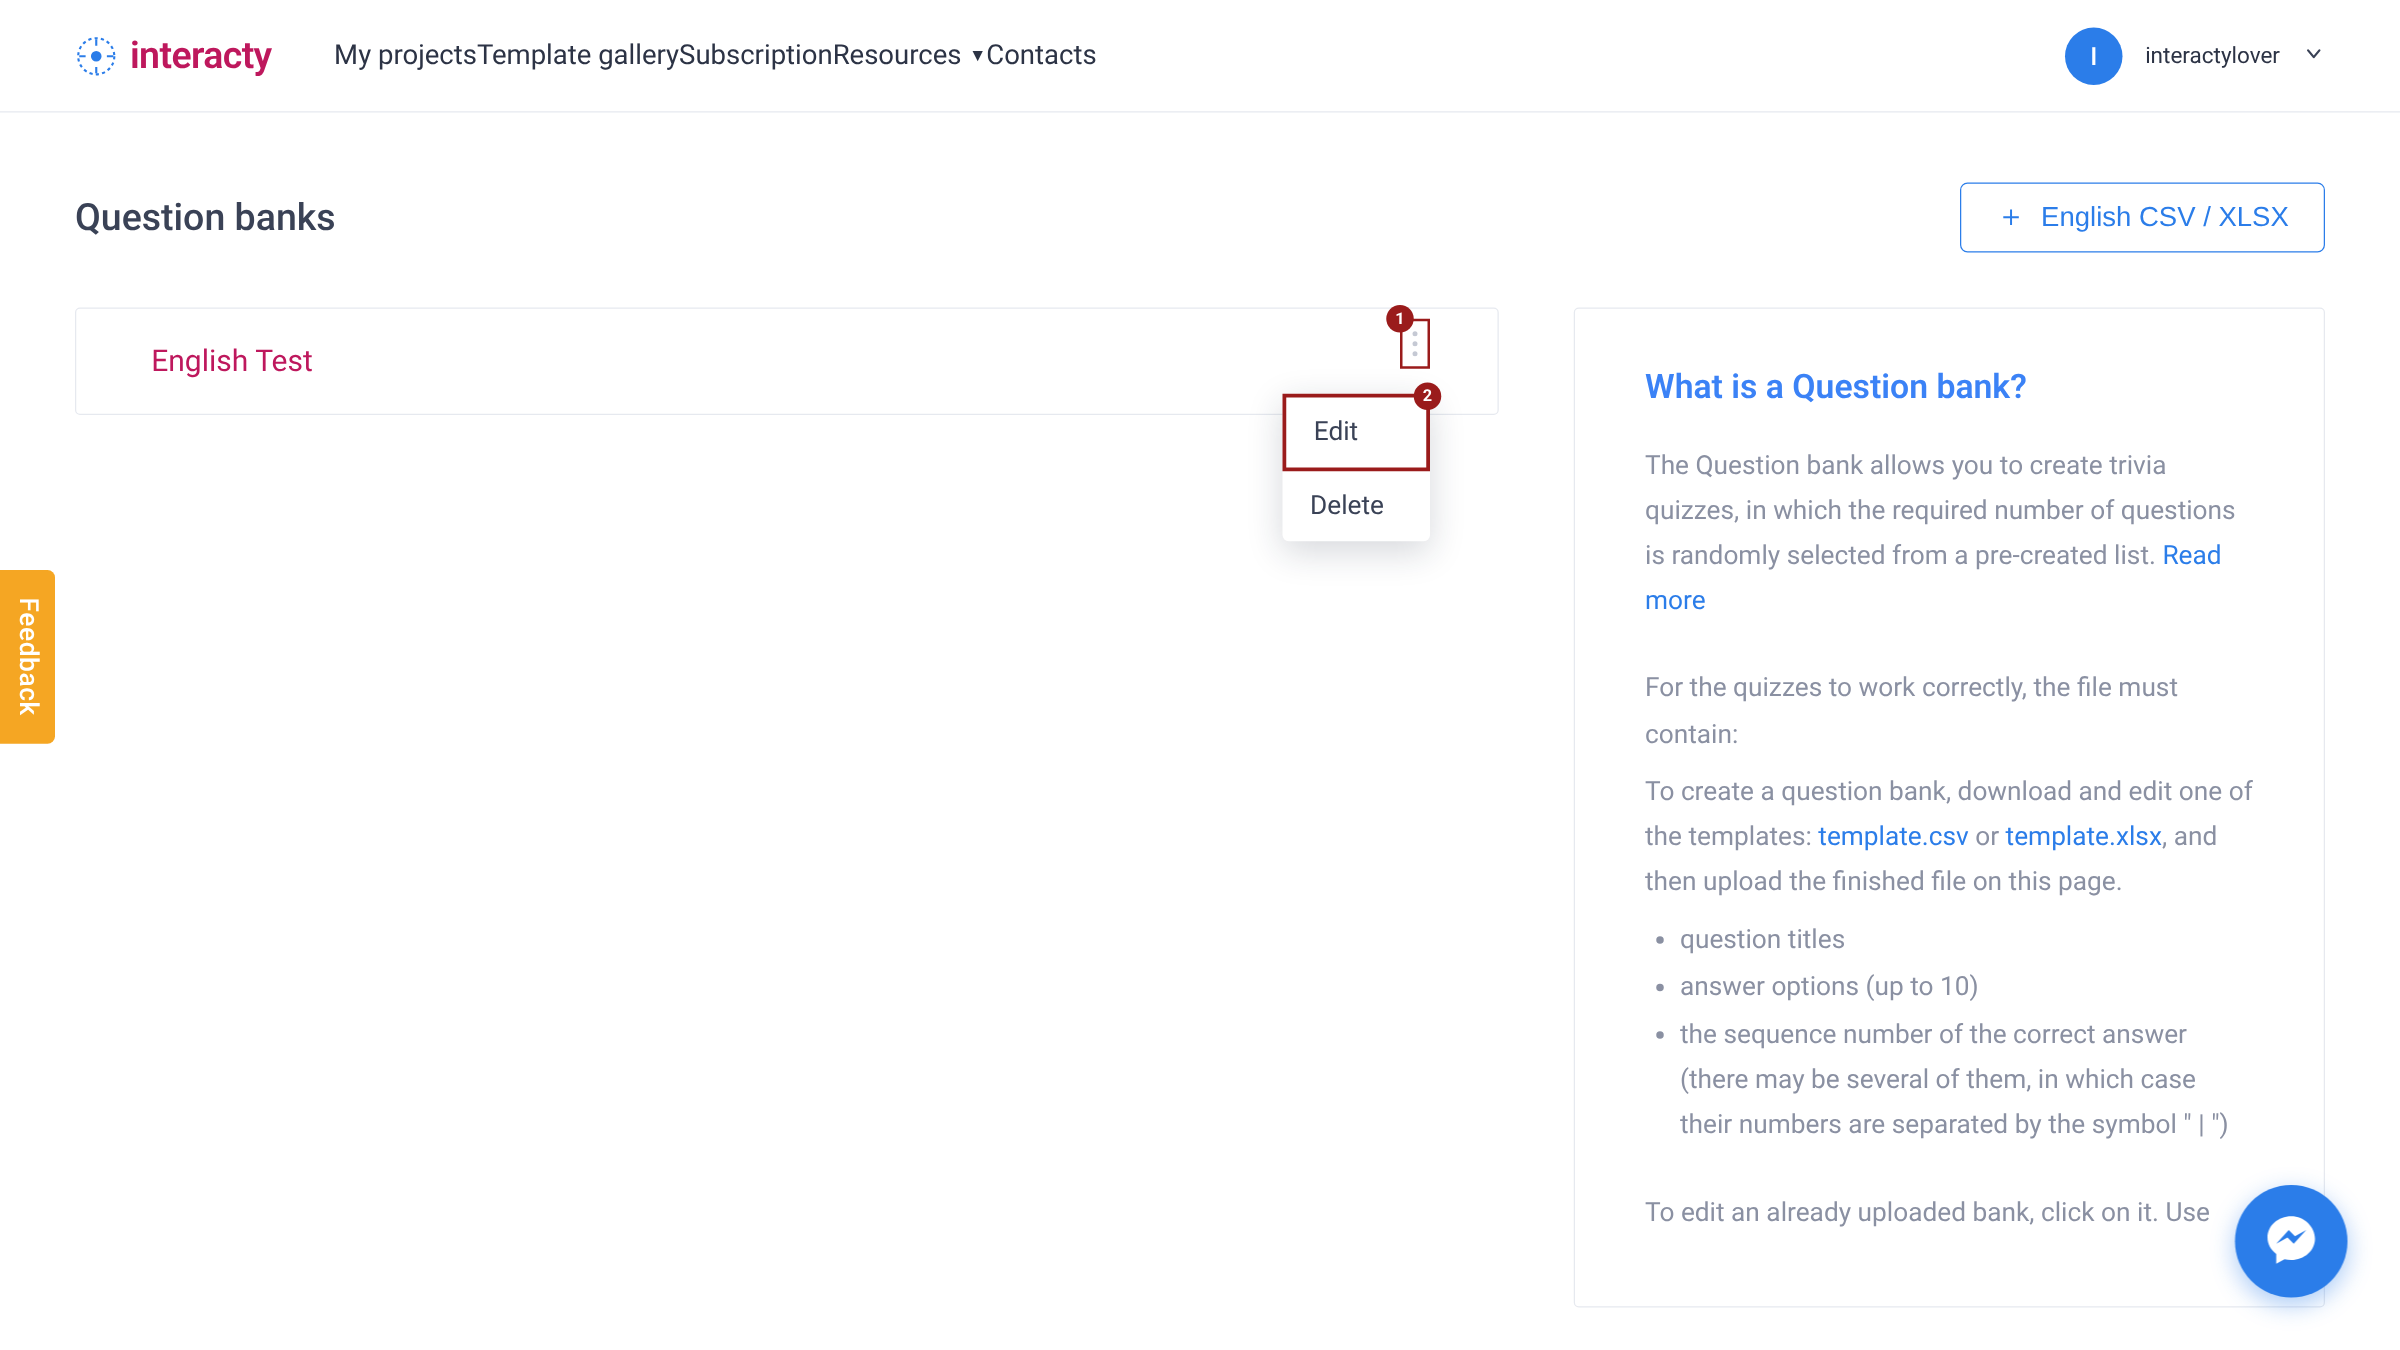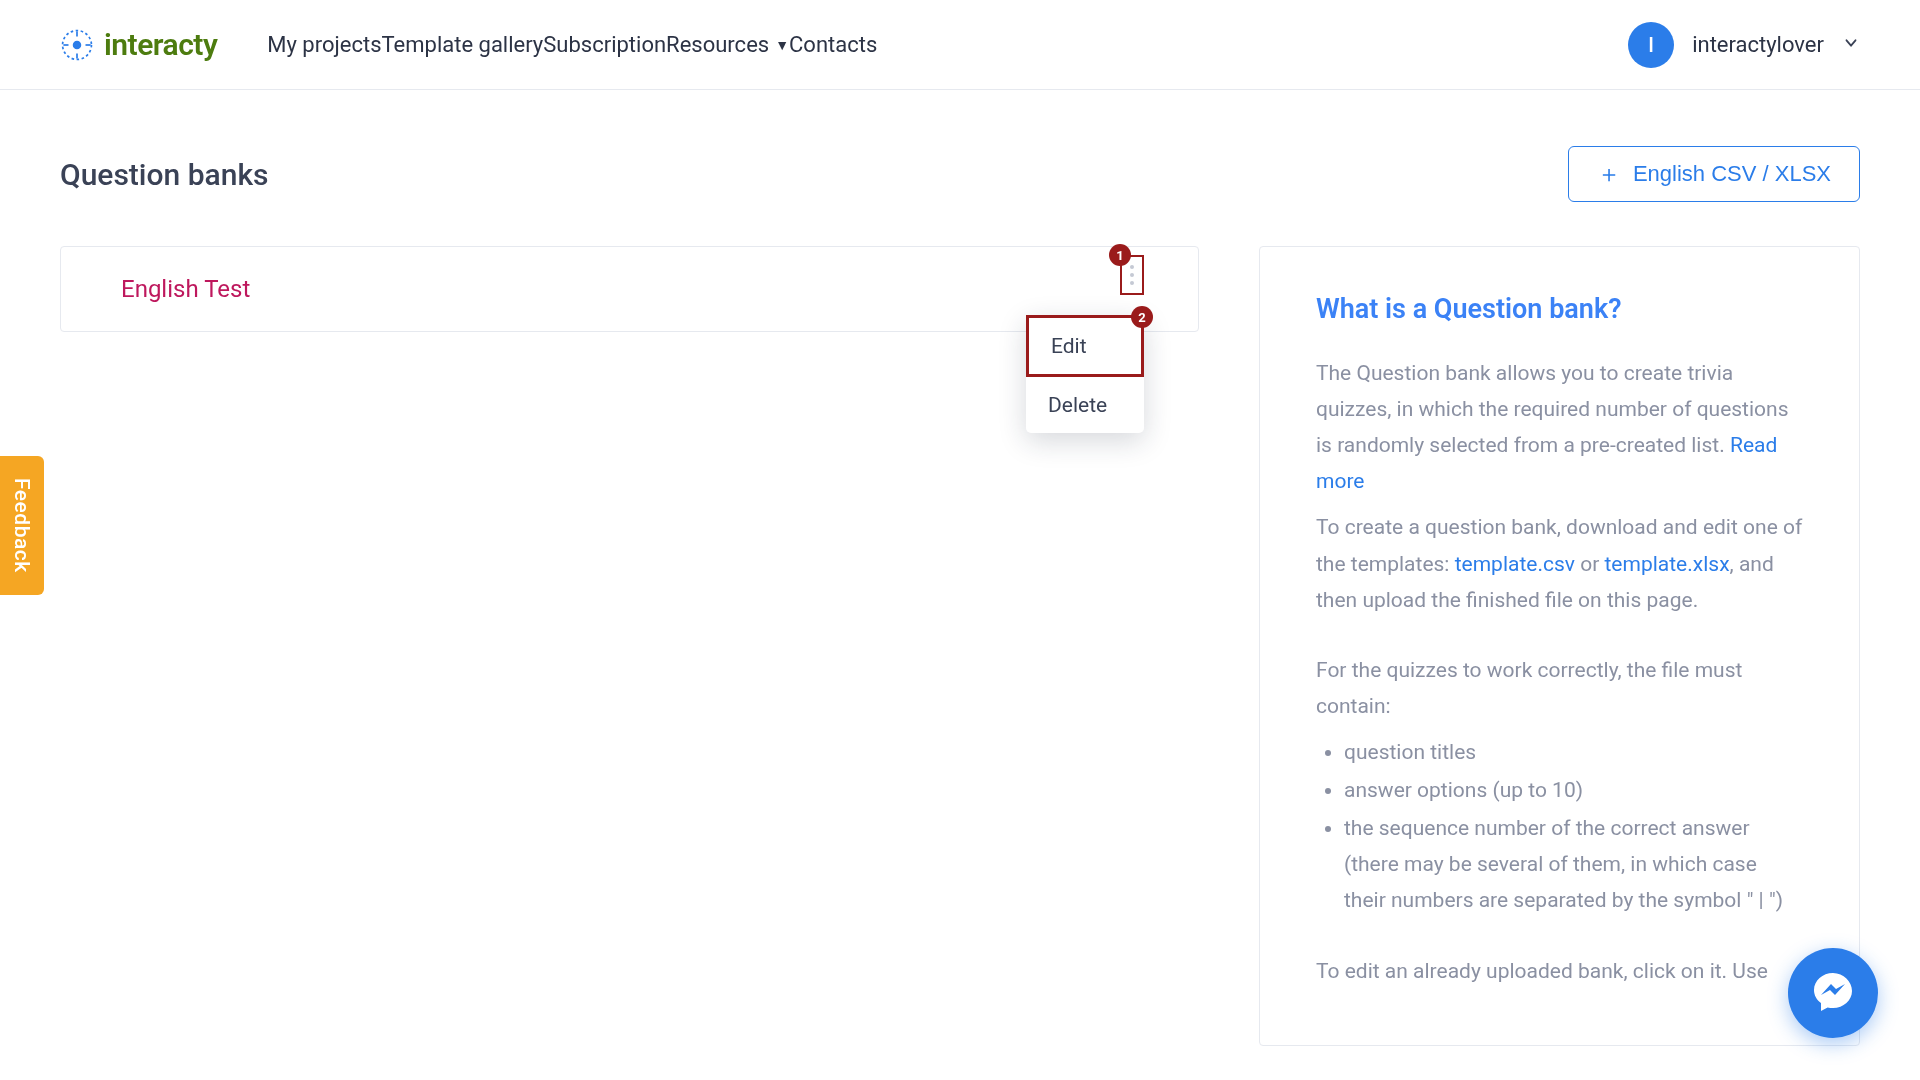--- a/index.html
+++ b/index.html
@@ -27,21 +27,21 @@
   display: flex;
   align-items: center;
   gap: 50px;
 }
 .logo {
   display: flex;
   align-items: center;
   gap: 10px;
   font-size: 30px;
   font-weight: 600;
-  color: #4d7c0f;
+  color: #be185d;
   letter-spacing: -0.5px;
 }
 .logo-icon {
   width: 34px;
   height: 34px;
 }
 .nav {
   display: flex;
   align-items: center;
 }
@@ -65,21 +65,21 @@
   border-radius: 50%;
   background: #2b7de9;
   color: #fff;
   display: flex;
   align-items: center;
   justify-content: center;
   font-size: 20px;
   font-weight: 500;
 }
 .username {
-  font-size: 22px;
+  font-size: 18px;
   color: #2c3345;
 }
 .chevron-down {
   width: 18px;
   height: 18px;
 }
 
 
 .main {
   padding: 56px 60px 0 60px;
@@ -353,24 +353,24 @@
         </div>
       </div>
 
       <div class="right-col">
         <div class="info-panel">
           <h2>What is a Question bank?</h2>
           <p>
             <span>The Question bank allows you to create trivia quizzes, in which the required number of questions is randomly selected from a pre-created list. </span><a>Read more</a>
           </p>
 
+          <p style="margin-top:34px;">For the quizzes to work correctly, the file must contain:</p>
           <p>
             <span>To create a question bank, download and edit one of the templates: </span><a>template.csv</a><span> or </span><a>template.xlsx</a><span>, and then upload the finished file on this page.</span>
           </p>
-          <p style="margin-top:34px;">For the quizzes to work correctly, the file must contain:</p>
           <ul>
             <li>question titles</li>
             <li>answer options (up to 10)</li>
             <li>the sequence number of the correct answer (there may be several of them, in which case their numbers are separated by the symbol " | ")</li>
           </ul>
           <p style="margin-top:34px;">To edit an already uploaded bank, click on it. Use</p>
         </div>
       </div>
     </div>
   </div>

